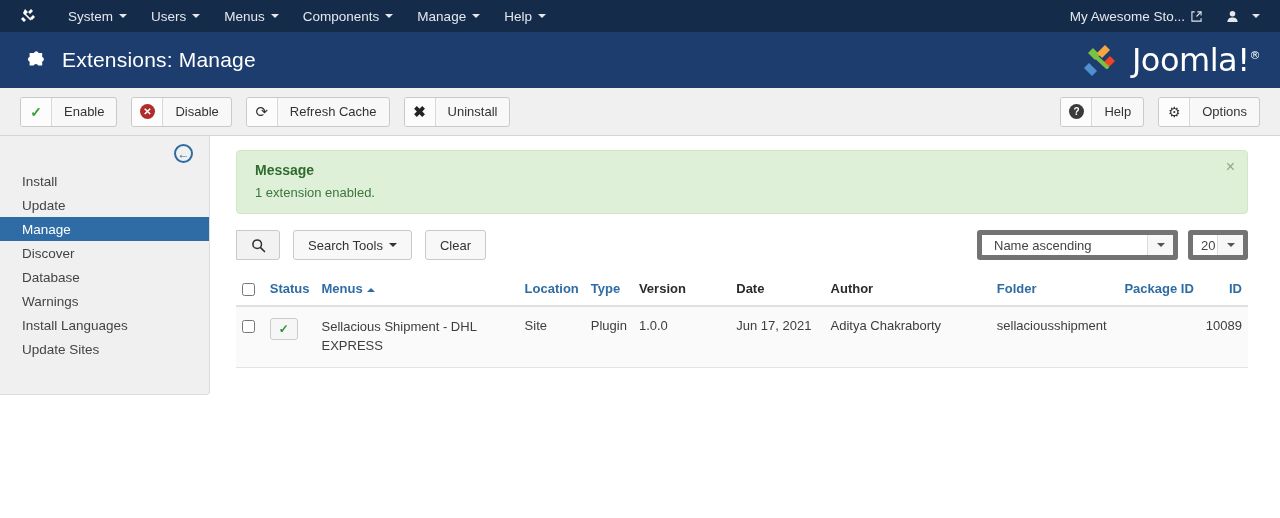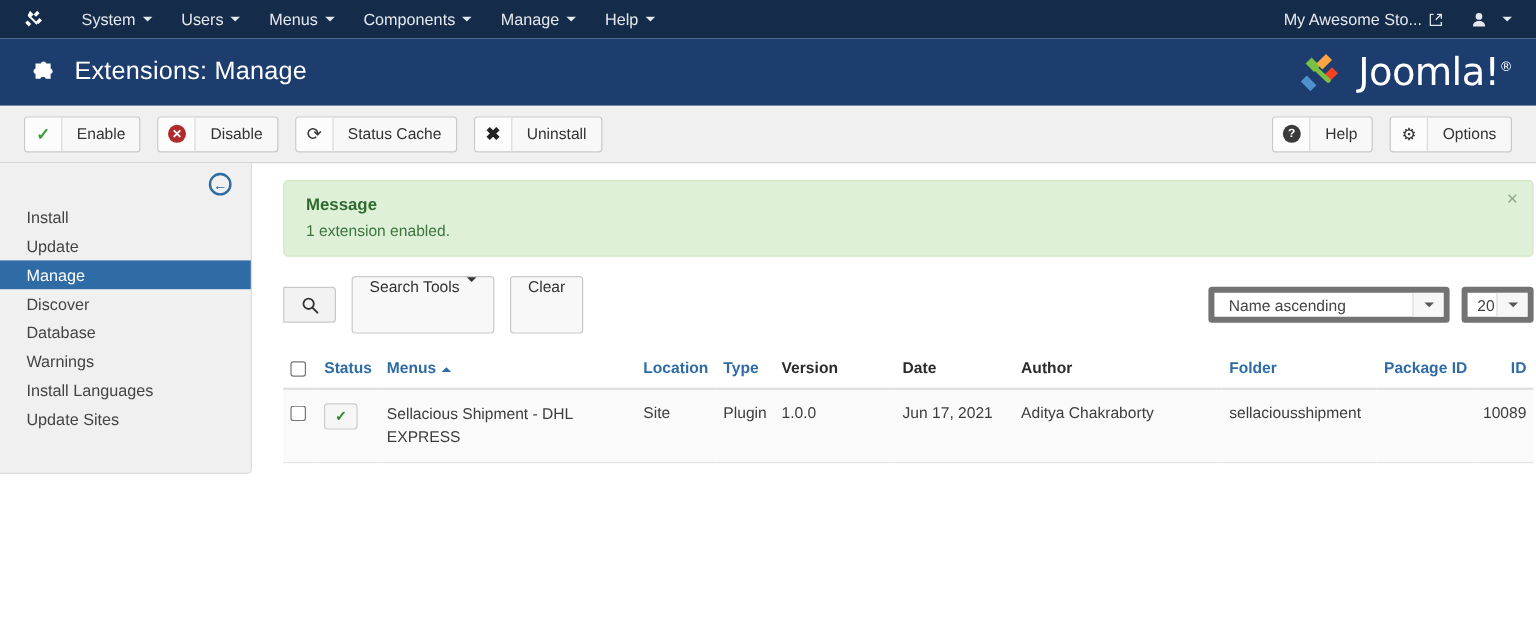--- a/index.html
+++ b/index.html
@@ -168,21 +168,21 @@
     color: #444;
     font-size: 13.5px;
     cursor: pointer;
   }
   .side-item.active {
     background: #2f6ca5;
     color: #ffffff;
   }
 
   
-  #main { flex: 1; padding: 14px 2px 0 26px; min-width: 0; }
+  #main { flex: 1; padding: 14px 32px 0 26px; min-width: 0; }
 
   .alert {
     background: #dff0d8;
     border: 1px solid #d2e6c4;
     border-radius: 4px;
     padding: 11px 14px 13px 18px;
     position: relative;
     margin-bottom: 16px;
   }
   .alert h4 {
@@ -217,26 +217,26 @@
   .search-btn {
     width: 44px; height: 30px;
     background: #f2f2f2;
     border: 1px solid #c9c9c9;
     border-radius: 0 3px 3px 0;
     display: flex; align-items: center; justify-content: center;
     cursor: pointer;
     color: #333; font-size: 14px;
   }
   .plainbtn {
-    height: 48px;
+    height: 30px;
     background: #f8f8f8;
     border: 1px solid #c9c9c9;
     border-radius: 3px;
     padding: 0 14px;
-    display: flex; 
+    display: flex; align-items: center;
     font-size: 13px; color: #333;
     cursor: pointer;
     white-space: nowrap;
   }
   #filterbar .sp { width: 13px; }
   #filterbar .right { margin-left: auto; display: flex; gap: 10px; }
 
   .sel {
     height: 30px;
     display: flex; align-items: stretch;
@@ -406,21 +406,21 @@
   <div class="tbtn">
     <span class="ibox">
         <span class="circ red">✕</span>
       </span>
     <span class="lbl">Disable</span>
   </div>
   <div class="tbtn">
     <span class="ibox">
         <span class="ico-refresh">⟳</span>
       </span>
-    <span class="lbl">Status Cache</span>
+    <span class="lbl">Refresh Cache</span>
   </div>
   <div class="tbtn">
     <span class="ibox">
         <span class="ico-x">✖</span>
       </span>
     <span class="lbl">Uninstall</span>
   </div>
 
   <div class="right">
     <div class="tbtn">

